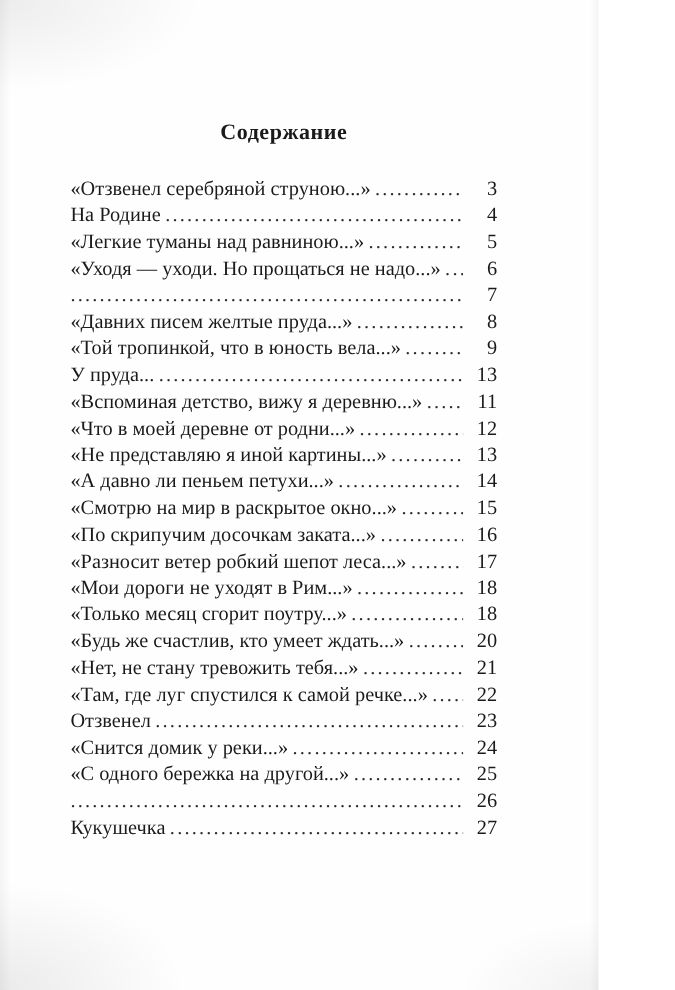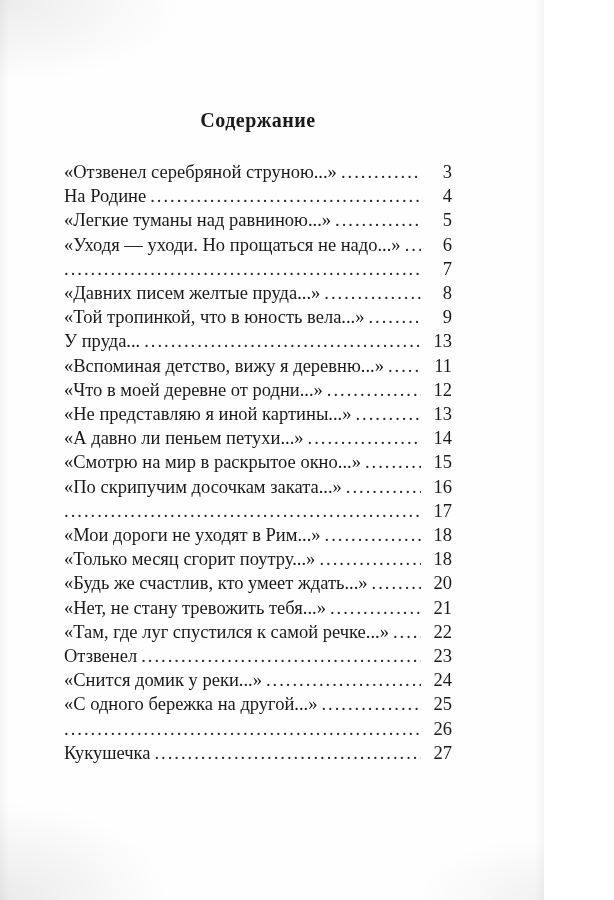--- a/index.html
+++ b/index.html
@@ -132,20 +132,21 @@
         <span class="label">«Смотрю на мир в раскрытое окно...»</span>
         <span class="leader">......................................................................................................................................................</span>
         <span class="num">15</span>
       </div>
       <div class="row">
         <span class="label">«По скрипучим досочкам заката...»</span>
         <span class="leader">......................................................................................................................................................</span>
         <span class="num">16</span>
       </div>
       <div class="row">
+        <span class="label">«Разносит ветер робкий шепот леса...»</span>
         <span class="leader">......................................................................................................................................................</span>
         <span class="num">17</span>
       </div>
       <div class="row">
         <span class="label">«Мои дороги не уходят в Рим...»</span>
         <span class="leader">......................................................................................................................................................</span>
         <span class="num">18</span>
       </div>
       <div class="row">
         <span class="label">«Только месяц сгорит поутру...»</span>

